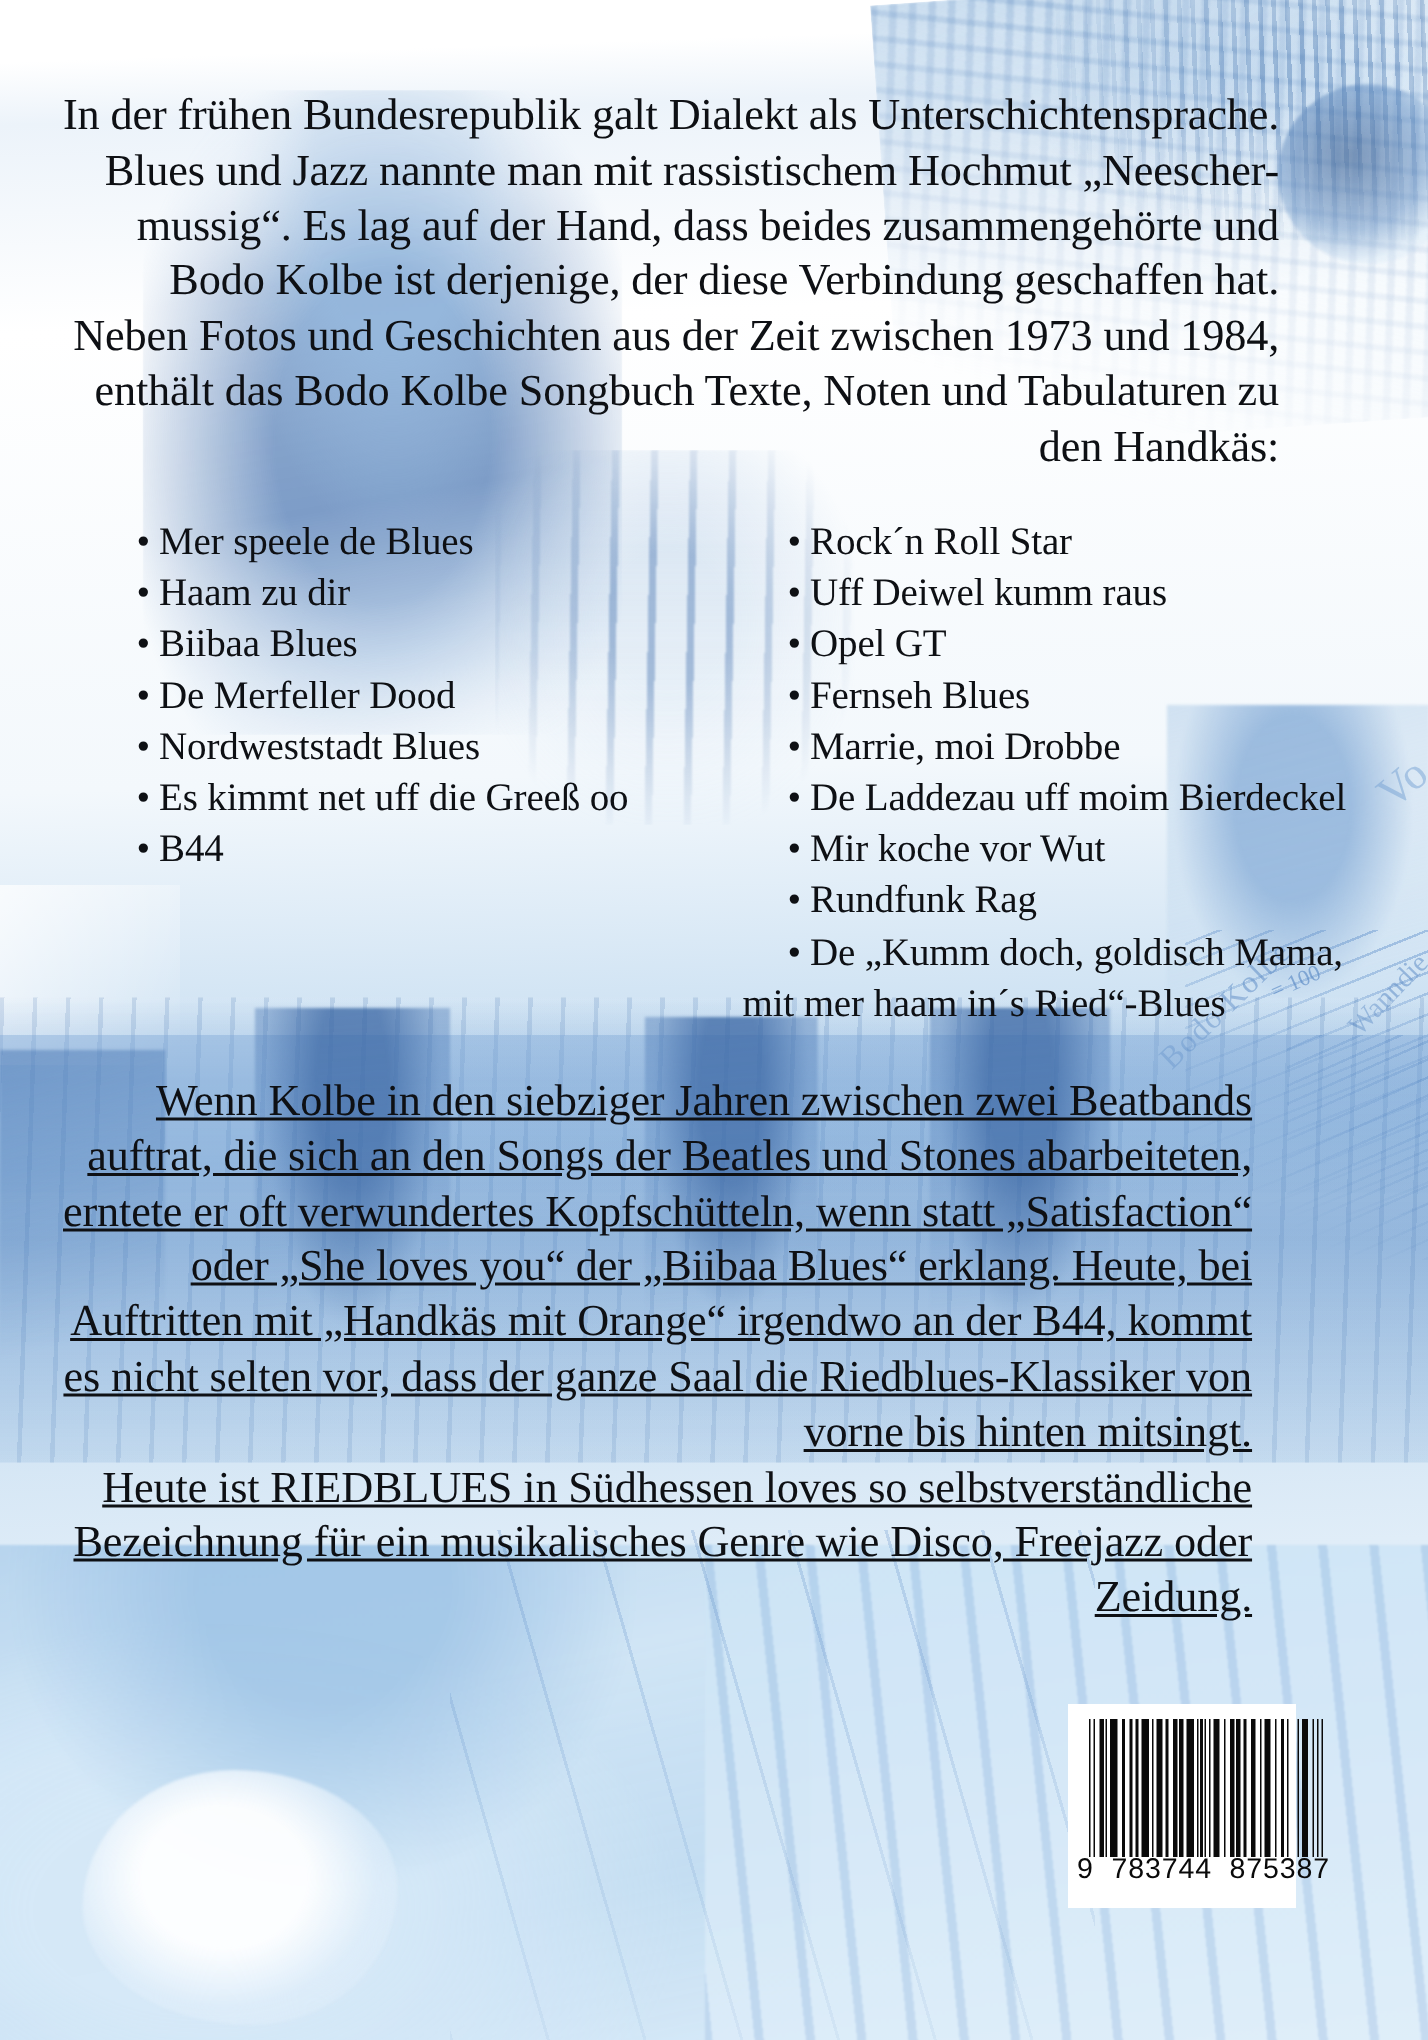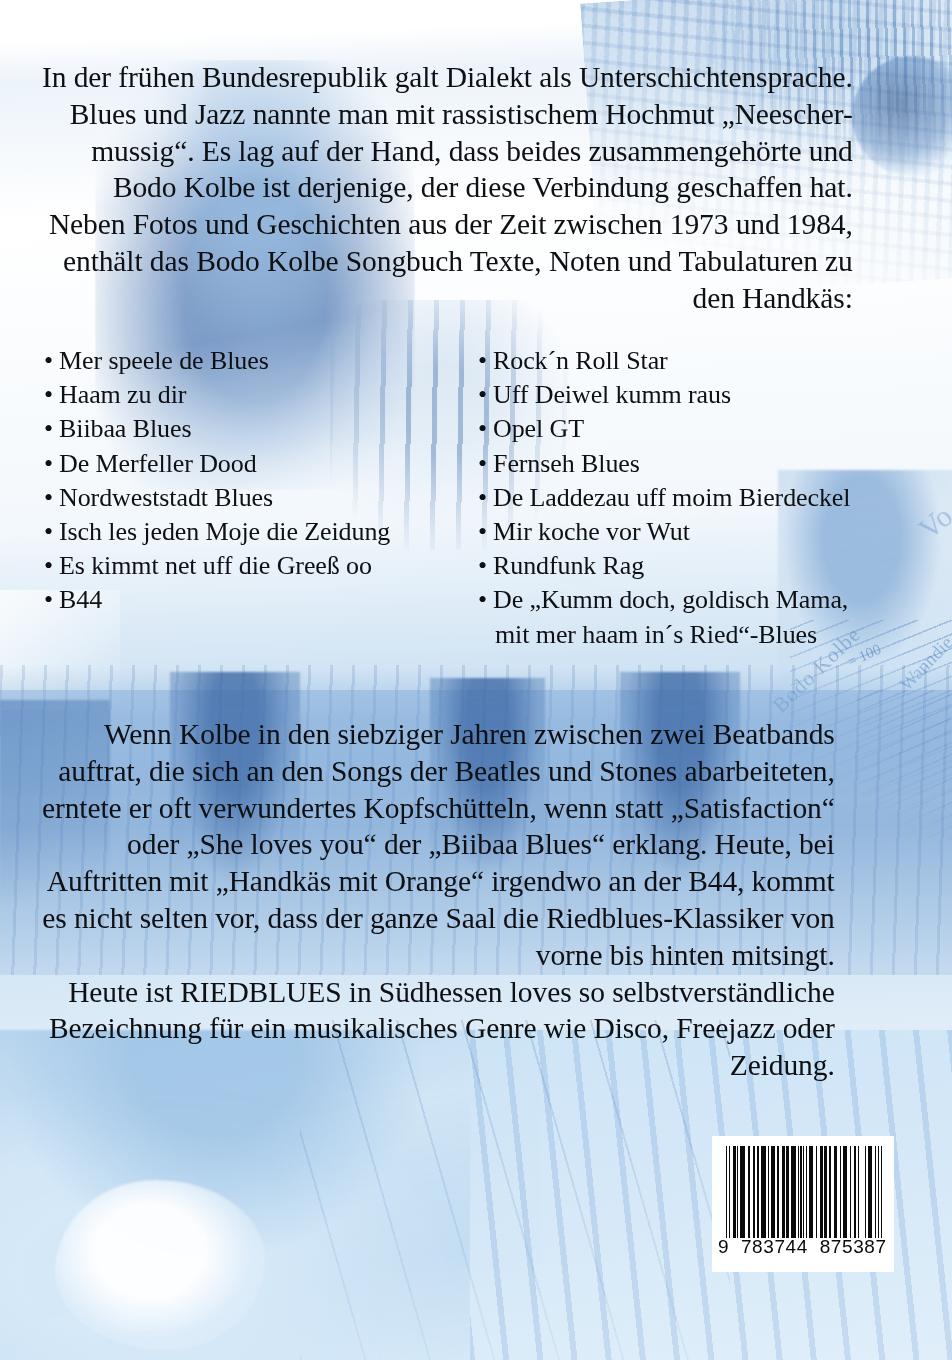--- a/index.html
+++ b/index.html
@@ -253,40 +253,40 @@
   .para {
     position: absolute;
     color: #0e1014;
     font-size: 29.5px;
     line-height: 36.8px;
     letter-spacing: -0.1px;
   }
   .para .ln { display: block; white-space: pre; text-align: right; }
 
   #para-intro { left: 42px; top: 59px; }
-  #para-body  { left: 42px; top: 716px; }
+  #para-body  { left: 42px; top: 716px; text-decoration: underline; }
 
   .song-col {
     position: absolute;
     color: #0e1014;
     font-size: 26px;
     line-height: 34.2px;
     letter-spacing: -0.1px;
   }
   #songs-left  { left: 44px;  top: 344px; }
   #songs-right { left: 478px; top: 344px; }
-  .song-item { display: block; white-space: pre; }
+  .song-item { display: block; white-space: pre; margin-left: 47px; }
   .song-item .bullet { margin-right: 6px; }
   .song-cont { display: block; white-space: pre; padding-left: 17px; }
 
   
   #barcode-box {
     position: absolute;
     left: 712px; top: 1136px;
-    width: 182px; height: 136px;
+    width: 152px; height: 136px;
     background: #ffffff;
   }
   #barcode-bars {
     position: absolute;
     left: 14px; top: 10px;
     width: 156px; height: 92px;
   }
   #barcode-bars .bar {
     position: absolute;
     top: 0;
@@ -348,30 +348,30 @@
         <span class="ln">enthält das Bodo Kolbe Songbuch Texte, Noten und Tabulaturen zu</span>
         <span class="ln">den Handkäs:</span>
       </div>
 
     <div class="song-col" id="songs-left">
         <span class="song-item"><span class="bullet">•</span>Mer speele de Blues</span>
         <span class="song-item"><span class="bullet">•</span>Haam zu dir</span>
         <span class="song-item"><span class="bullet">•</span>Biibaa Blues</span>
         <span class="song-item"><span class="bullet">•</span>De Merfeller Dood</span>
         <span class="song-item"><span class="bullet">•</span>Nordweststadt Blues</span>
-        <span class="song-item"><span class="bullet">•</span>Isch les jeden Moje die Zeidung</span>
         <span class="song-item"><span class="bullet">•</span>Es kimmt net uff die Greeß oo</span>
         <span class="song-item"><span class="bullet">•</span>B44</span>
       </div>
 
     <div class="song-col" id="songs-right">
         <span class="song-item"><span class="bullet">•</span>Rock´n Roll Star</span>
         <span class="song-item"><span class="bullet">•</span>Uff Deiwel kumm raus</span>
         <span class="song-item"><span class="bullet">•</span>Opel GT</span>
         <span class="song-item"><span class="bullet">•</span>Fernseh Blues</span>
+        <span class="song-item"><span class="bullet">•</span>Marrie, moi Drobbe</span>
         <span class="song-item"><span class="bullet">•</span>De Laddezau uff moim Bierdeckel</span>
         <span class="song-item"><span class="bullet">•</span>Mir koche vor Wut</span>
         <span class="song-item"><span class="bullet">•</span>Rundfunk Rag</span>
         <span class="song-item"><span class="bullet">•</span>De „Kumm doch, goldisch Mama,</span>
         <span class="song-cont">mit mer haam in´s Ried“-Blues</span>
       </div>
 
     <div class="para" id="para-body">
         <span class="ln">Wenn Kolbe in den siebziger Jahren zwischen zwei Beatbands</span>
         <span class="ln">auftrat, die sich an den Songs der Beatles und Stones abarbeiteten,</span>

